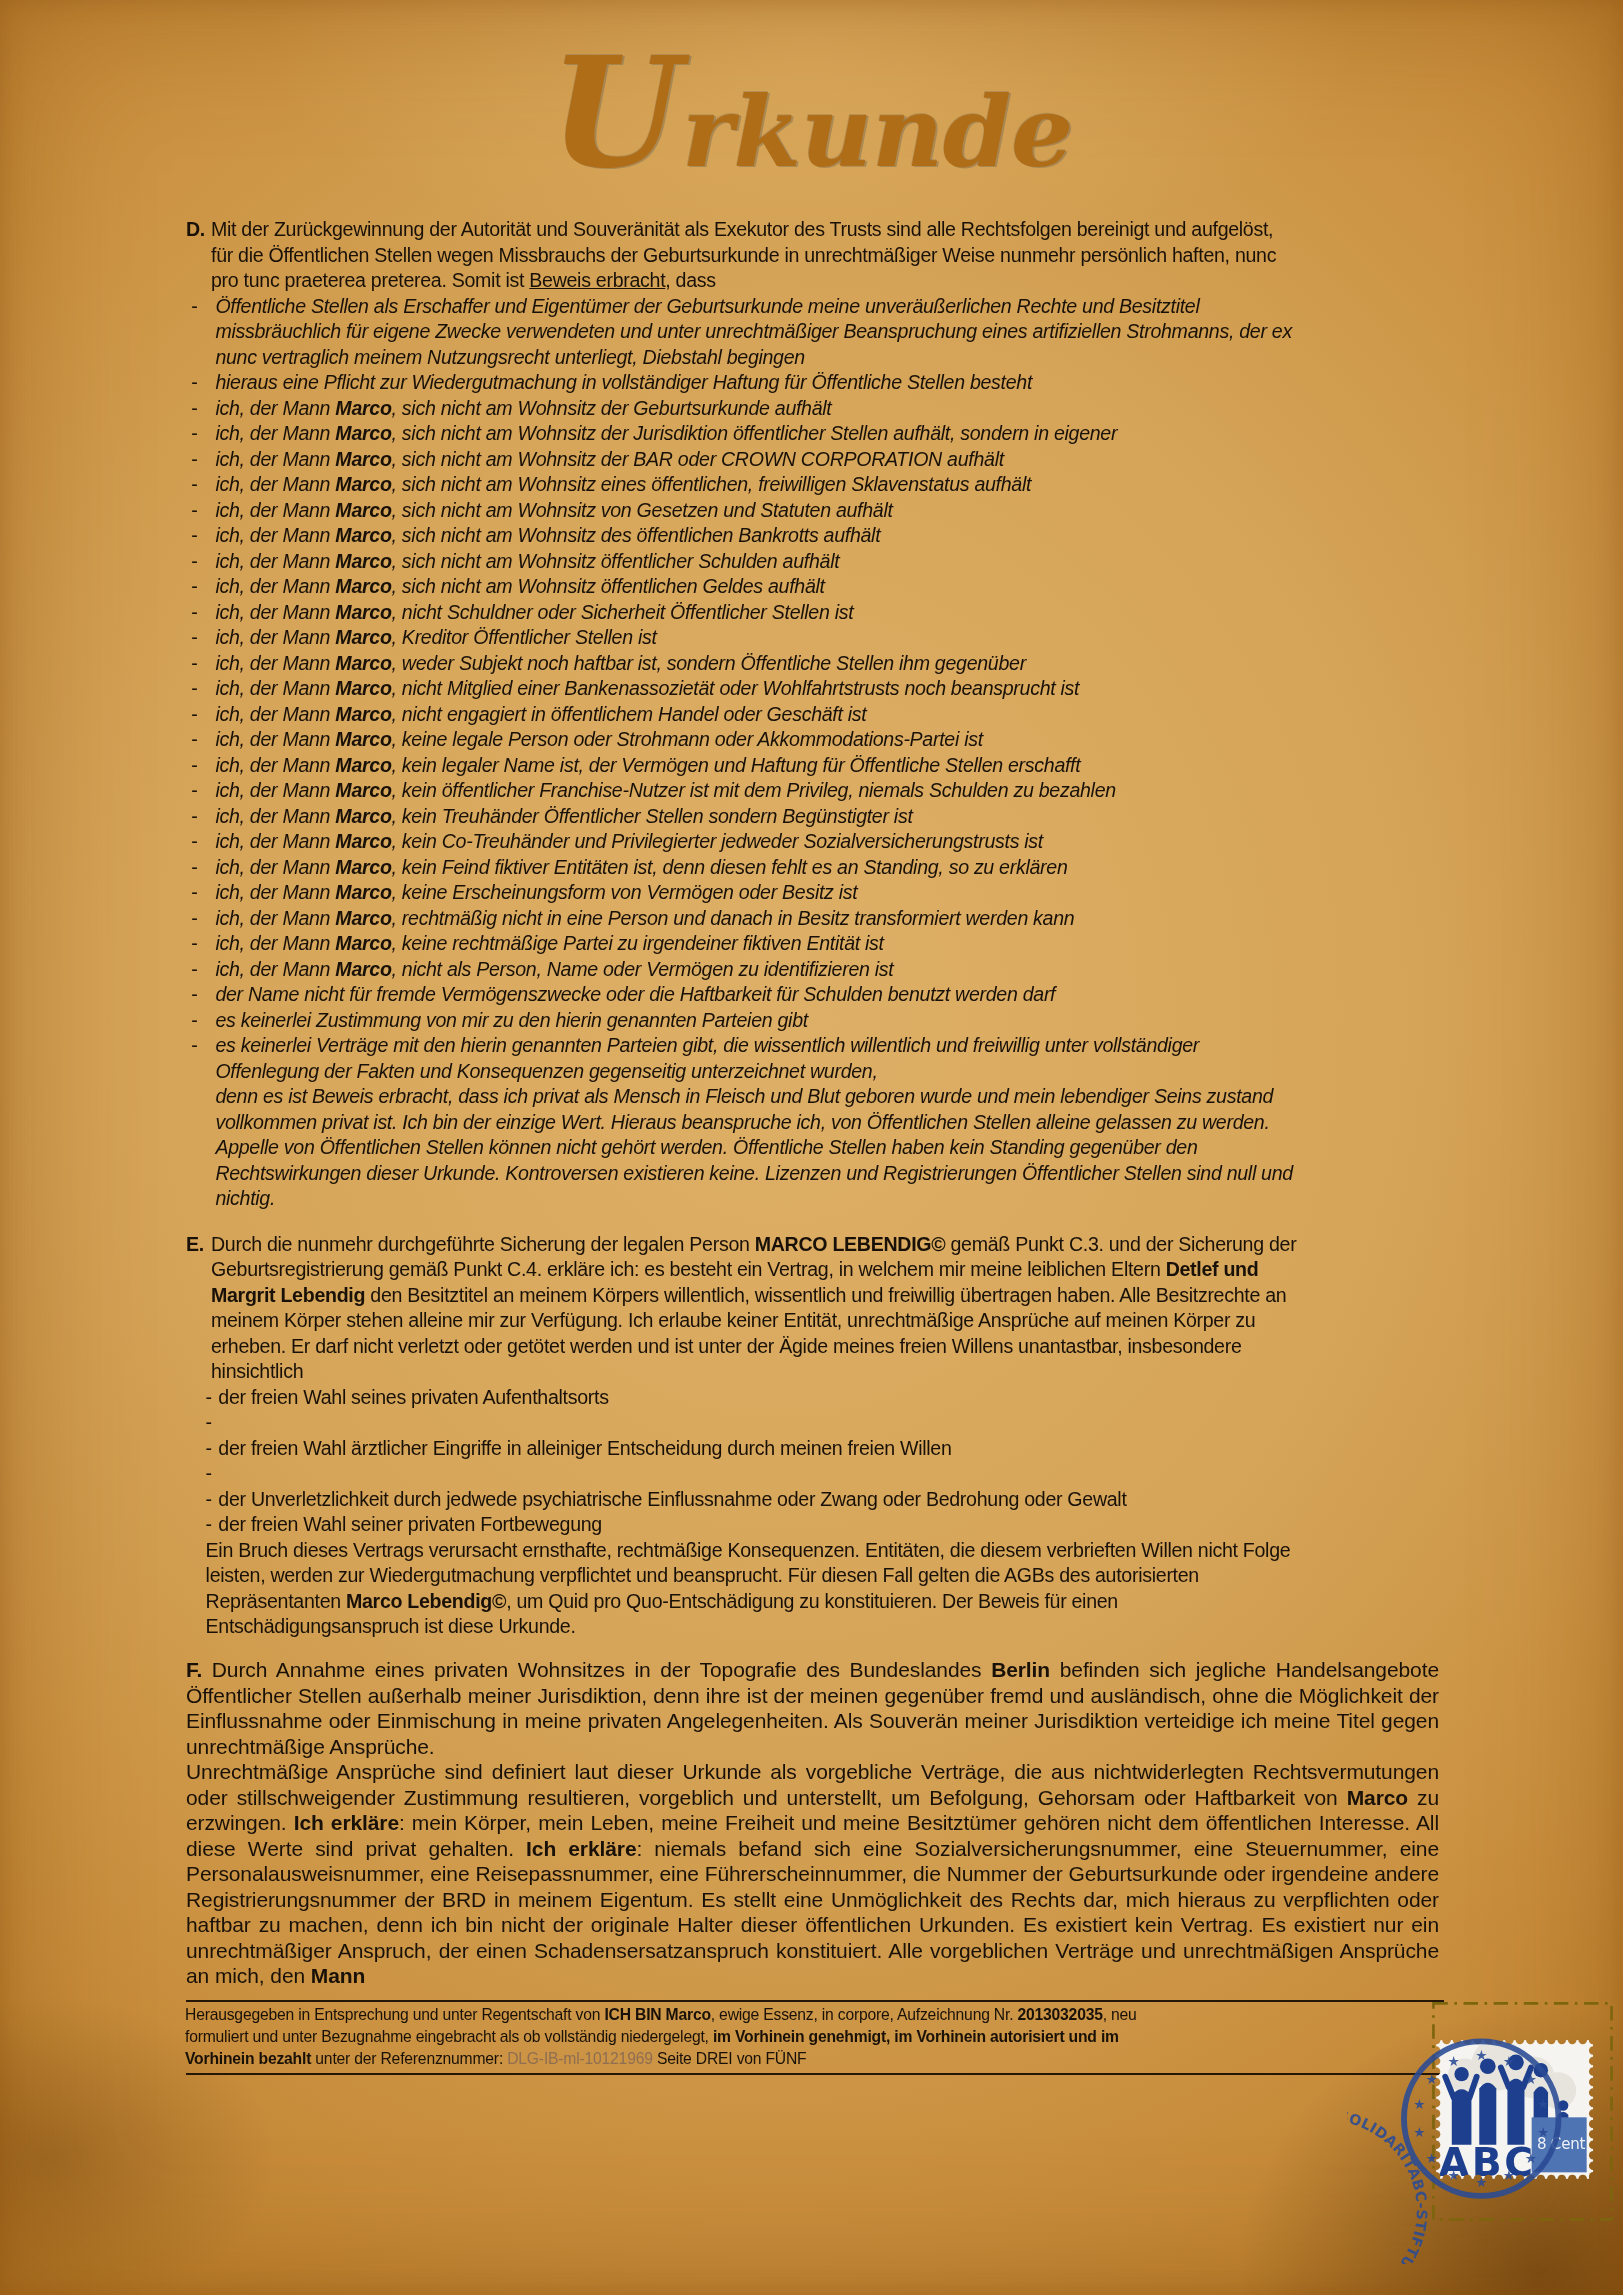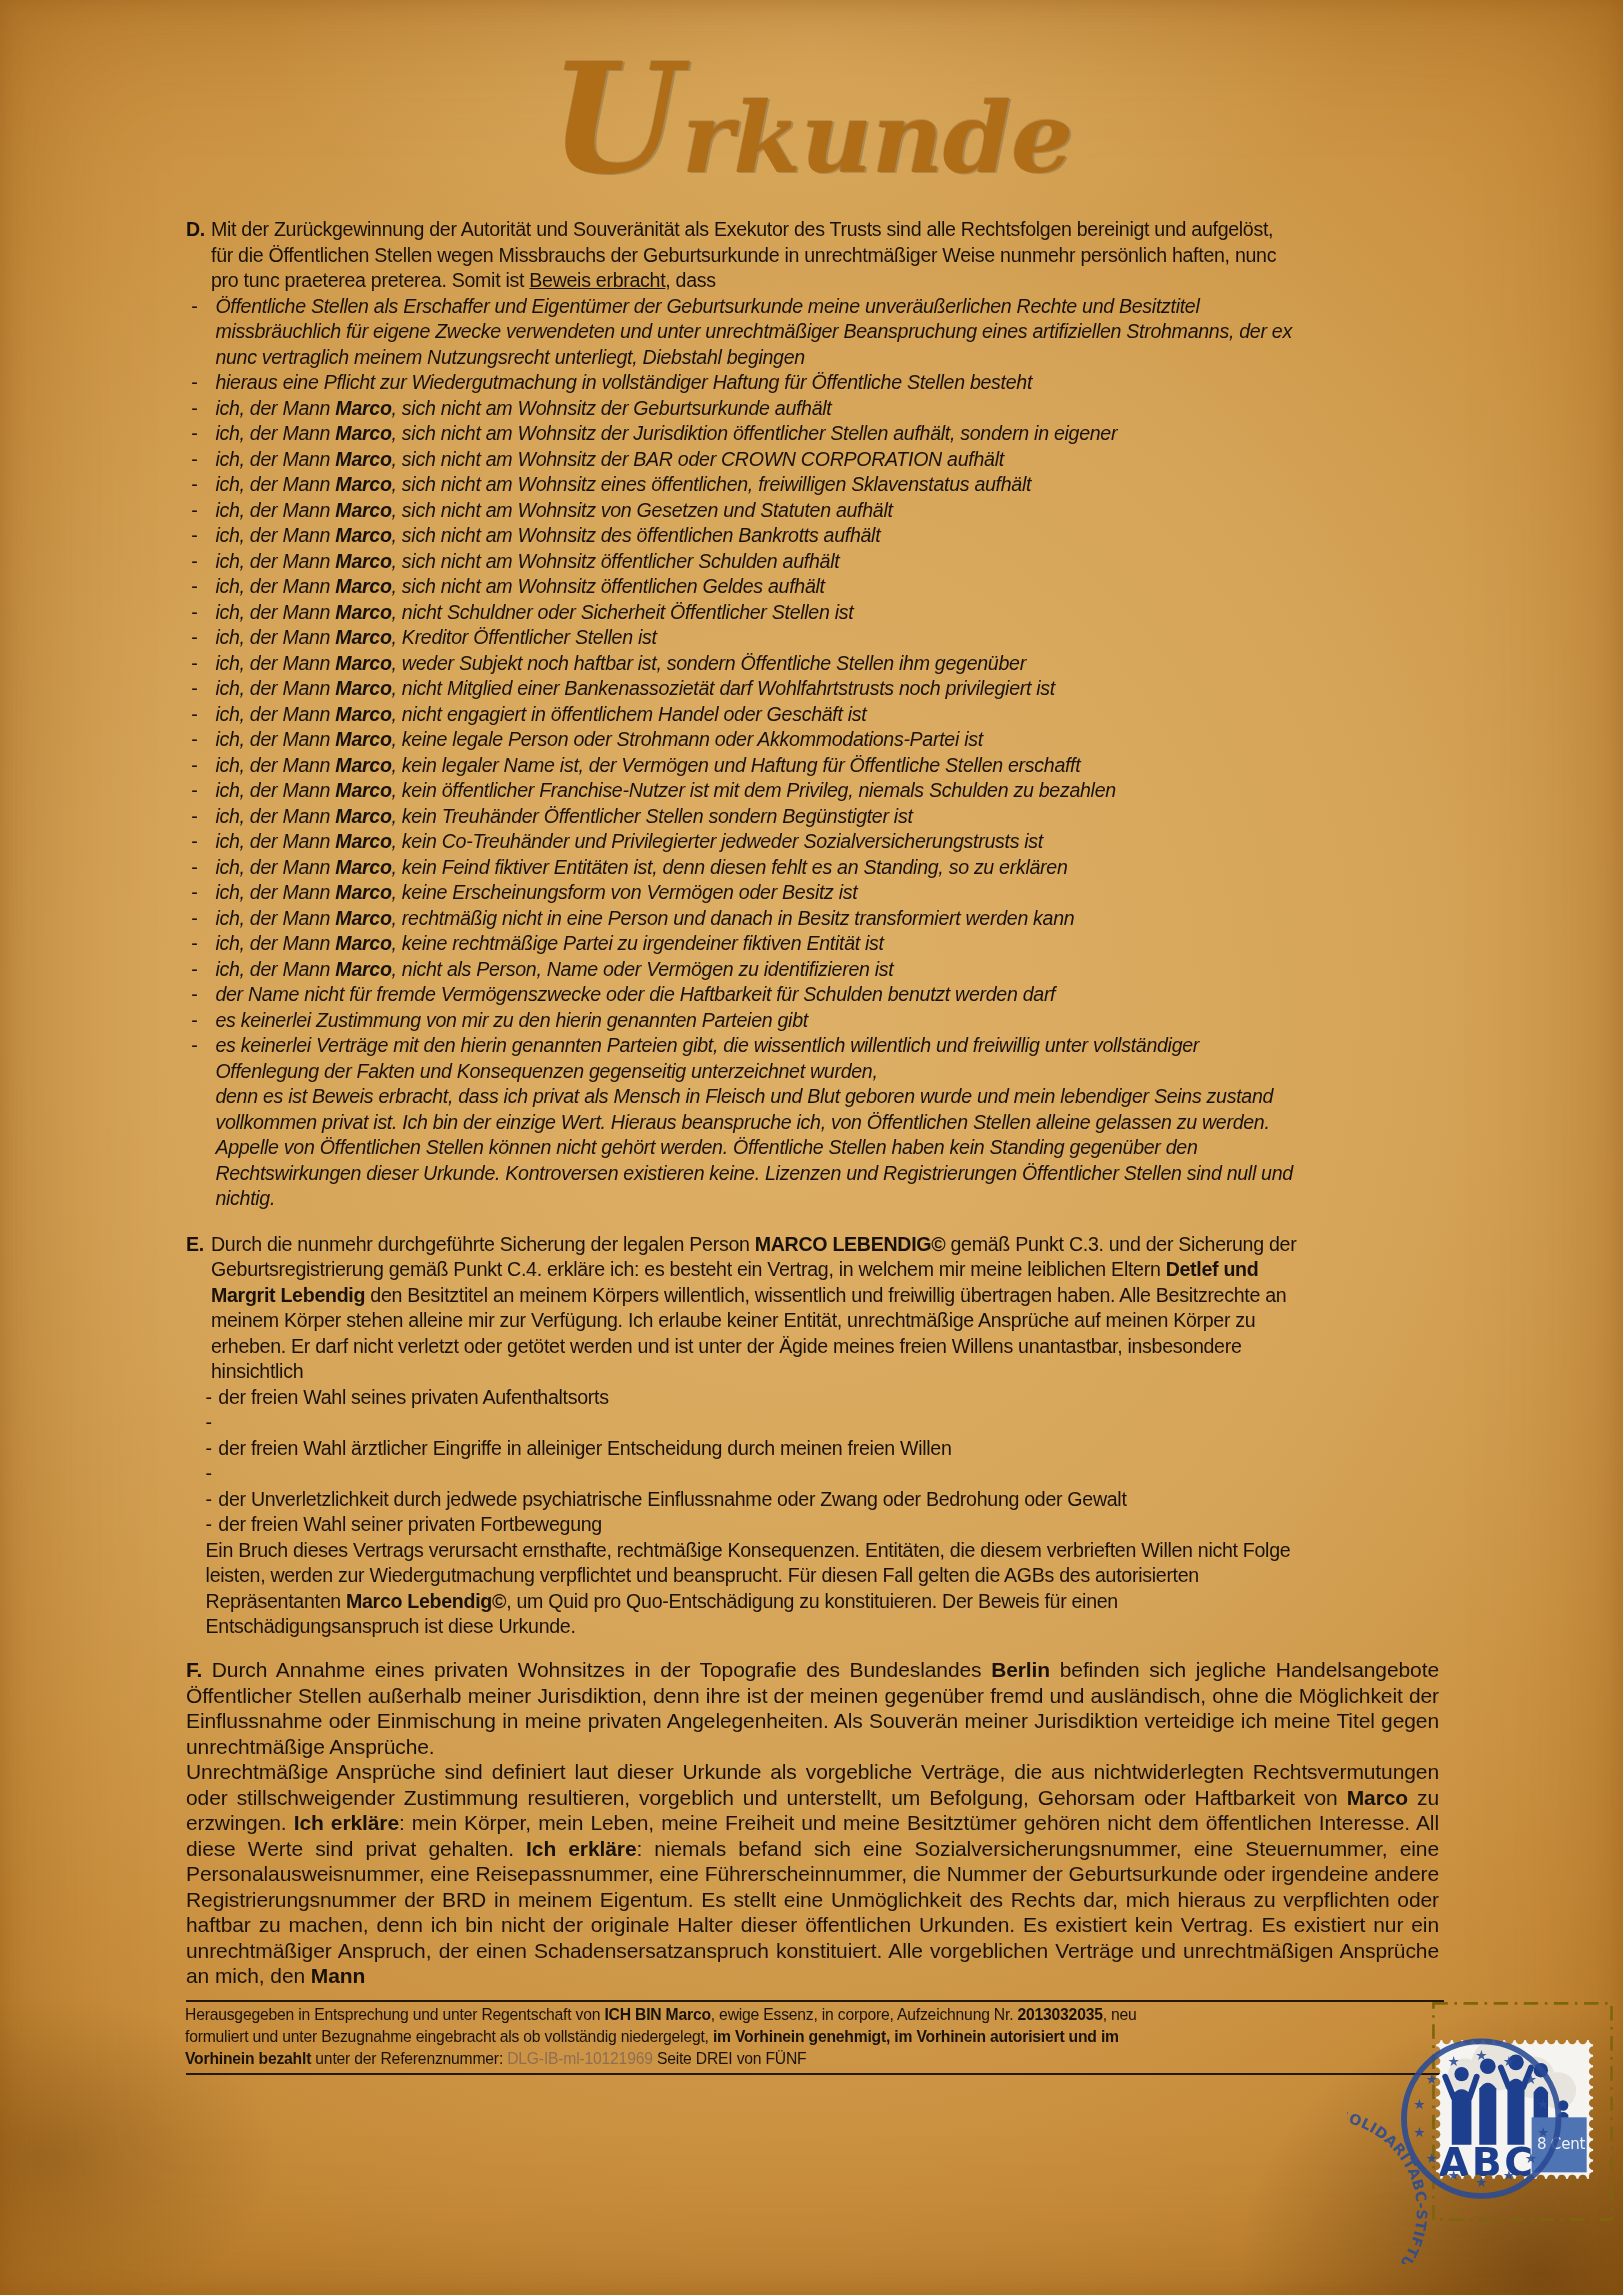--- a/index.html
+++ b/index.html
@@ -9,21 +9,21 @@
     color:#191108;letter-spacing:-0.3px;
     background-color:#c6863b;
     background-image:
       radial-gradient(26% 16% at 95% 99%, rgba(70,37,5,.52), rgba(70,37,5,0) 72%),
       radial-gradient(20% 10% at 3% 94%, rgba(96,54,12,.32), rgba(96,54,12,0) 70%),
       radial-gradient(45% 13% at 50% 2%, rgba(255,216,140,.25), rgba(255,216,140,0) 75%),
       radial-gradient(98% 78% at 48% 44%, #deb067 0%, #d5a458 40%, #c78c3a 70%, #b2751f 93%, #a5690f 100%);
     box-shadow: inset 0 0 144px rgba(120,64,6,.38), inset 0 0 23.6px rgba(120,64,6,.25);
   }
   .logo{
-    position:absolute;top:16px;left:0;width:100%;text-align:center;
+    position:absolute;top:10px;left:0;width:100%;text-align:center;
     font-family:"DejaVu Serif",serif;font-style:italic;font-weight:700;
     font-size:98px;line-height:1.35;color:#b06d17;
     text-shadow:2px 1.3px 0 rgba(115,104,82,.45), -0.7px -0.7px 0 rgba(115,104,82,.30);
   }
   .logo::first-letter{font-size:1.55em;}
   .content{position:absolute;left:186px;top:217px;width:1253px;font-size:19.6px;line-height:25.5px;}
   .sec{width:1112px;}
   .hang{display:flex;}
   .sec-label{font-weight:bold;flex:0 0 25px;width:25px;}
   .hang-body{flex:1;}
@@ -120,21 +120,21 @@
             <div class="bullet-text"><span>ich, der Mann </span><b>Marco</b><span>, Kreditor Öffentlicher Stellen ist</span></div>
           </div>
 
           <div class="bullet">
             <span class="dash">-</span>
             <div class="bullet-text"><span>ich, der Mann </span><b>Marco</b><span>, weder Subjekt noch haftbar ist, sondern Öffentliche Stellen ihm gegenüber</span></div>
           </div>
 
           <div class="bullet">
             <span class="dash">-</span>
-            <div class="bullet-text"><span>ich, der Mann </span><b>Marco</b><span>, nicht Mitglied einer Bankenassozietät darf Wohlfahrtstrusts noch privilegiert ist</span></div>
+            <div class="bullet-text"><span>ich, der Mann </span><b>Marco</b><span>, nicht Mitglied einer Bankenassozietät oder Wohlfahrtstrusts noch beansprucht ist</span></div>
           </div>
 
           <div class="bullet">
             <span class="dash">-</span>
             <div class="bullet-text"><span>ich, der Mann </span><b>Marco</b><span>, nicht engagiert in öffentlichem Handel oder Geschäft ist</span></div>
           </div>
 
           <div class="bullet">
             <span class="dash">-</span>
             <div class="bullet-text"><span>ich, der Mann </span><b>Marco</b><span>, keine legale Person oder Strohmann oder Akkommodations-Partei ist</span></div>

